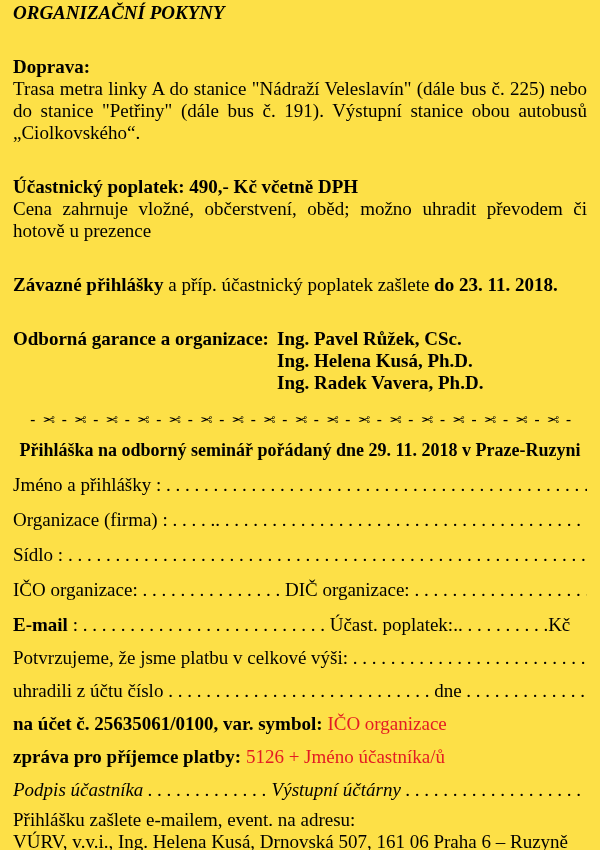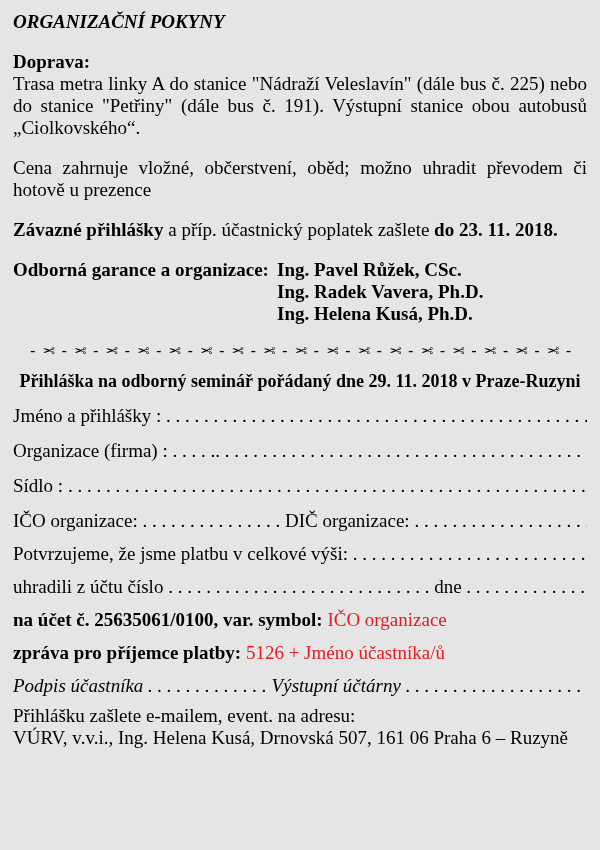--- a/index.html
+++ b/index.html
@@ -1,27 +1,27 @@
 <!DOCTYPE html>
 <html><head>
 <meta charset="utf-8">
 <style>
   html,body{margin:0;padding:0;background:#ffffff;}
   .page{
     width:600px;height:850px;box-sizing:border-box;
-    padding:11px 13px 0 13px;
+    padding:2px 13px 0 13px;
     font-family:"Liberation Serif",serif;
     font-size:19px;line-height:22px;color:#000;
-    overflow:hidden;background:#e5e5e5;
+    overflow:hidden;background:#fde047;
   }
   p{margin:0;}
   .b{font-weight:bold;}
   .red{color:#e31b23;font-weight:normal;}
   .doc-title{font-weight:bold;font-style:italic;}
-  .sec{margin-top:18px;}
+  .sec{margin-top:32px;}
   .just{text-align:justify;}
   .org{display:flex;}
   .orglabel{width:264px;flex:none;}
   .orgnames{flex:1;font-weight:bold;}
   .cutline{margin-top:14px;white-space:nowrap;overflow:hidden;text-align:center;}
   .cut{
     display:inline-block;transform:scaleX(-1);
     font-family:"DejaVu Sans",sans-serif;
     font-size:15px;letter-spacing:1px;color:#000;
   }
@@ -37,46 +37,48 @@
 <div class="page">
 
   <div class="doc-title">ORGANIZAČNÍ POKYNY</div>
 
   <div class="sec">
     <div class="b">Doprava:</div>
     <p class="just">Trasa metra linky A do stanice "Nádraží Veleslavín" (dále bus č. 225) nebo do stanice "Petřiny" (dále bus č. 191). Výstupní stanice obou autobusů „Ciolkovského“.</p>
   </div>
 
   <div class="sec">
+    <div class="b">Účastnický poplatek: 490,- Kč včetně DPH</div>
     <p class="just">Cena zahrnuje vložné, občerstvení, oběd; možno uhradit převodem či hotově u prezence</p>
   </div>
 
   <p class="sec"><span class="b">Závazné přihlášky</span><span> a příp. účastnický poplatek zašlete </span><span class="b">do 23. 11. 2018.</span></p>
 
   <div class="sec org">
     <div class="b orglabel">Odborná garance a organizace:</div>
     <div class="orgnames">
       <div>Ing. Pavel Růžek, CSc.</div>
+      <div>Ing. Helena Kusá, Ph.D.</div>
       <div>Ing. Radek Vavera, Ph.D.</div>
-      <div>Ing. Helena Kusá, Ph.D.</div>
     </div>
   </div>
 
   <div class="cutline"><span class="cut">- ✂ - ✂ - ✂ - ✂ - ✂ - ✂ - ✂ - ✂ - ✂ - ✂ - ✂ - ✂ - ✂ - ✂ - ✂ - ✂ - ✂ -</span></div>
 
   <div class="ftitle">Přihláška na odborný seminář pořádaný dne 29. 11. 2018 v Praze-Ruzyni</div>
 
   <div class="fline"><span>Jméno a přihlášky : . </span><span>. . . . . . . . . . . . . . . . . . . . . . . . . . . . . . . . . . . . . . . . . . . . . . . . . . . . . . . </span></div>
 
   <div class="fline"><span>Organizace (firma) : </span><span>. . . . .. . . . . . . . . . . . . . . . . . . . . . . . . . . . . . . . . . . . . . . . . . . . . . . . . . </span></div>
 
   <div class="fline"><span>Sídlo : </span><span>. . . . . . . . . . . . . . . . . . . . . . . . . . . . . . . . . . . . . . . . . . . . . . . . . . . . . . . . . . . . </span></div>
 
   <div class="fline"><span>IČO organizace: </span><span>. . . . . . . . . . . . . . . </span><span> DIČ organizace: </span><span>. . . . . . . . . . . . . . . . . . . . </span></div>
 
+  <div class="fline"><span class="b">E-mail</span><span> : </span><span>. . . . . . . . . . . . . . . . . . . . . . . . . . </span><span> Účast. poplatek:.</span><span>. . . . . . . . . </span><span>.Kč</span></div>
 
   <div class="fline tight"><span>Potvrzujeme, že jsme platbu v celkové výši: </span><span>. . . . . . . . . . . . . . . . . . . . . . . . . . . . . . . . . . . . . . . . . . . . . . . . . . . . . . . </span></div>
 
   <div class="fline tight"><span>uhradili z účtu číslo </span><span>. . . . . . . . . . . . . . . . . . . . . . . . . . . . </span><span> dne </span><span>. . . . . . . . . . . . . . .. . . </span></div>
 
   <div class="fline tight b"><span>na účet č. 25635061/0100, var. symbol: </span><span class="red">IČO organizace</span></div>
 
   <div class="fline tight b"><span>zpráva pro příjemce platby: </span><span class="red">5126 + Jméno účastníka/ů</span></div>
 
   <div class="fline tight sig"><span>Podpis účastníka </span><span>. . . . . . . . . . . . . </span><span> Výstupní účtárny </span><span>. . . . . . . . . . . . . . . . . . . . </span></div>

